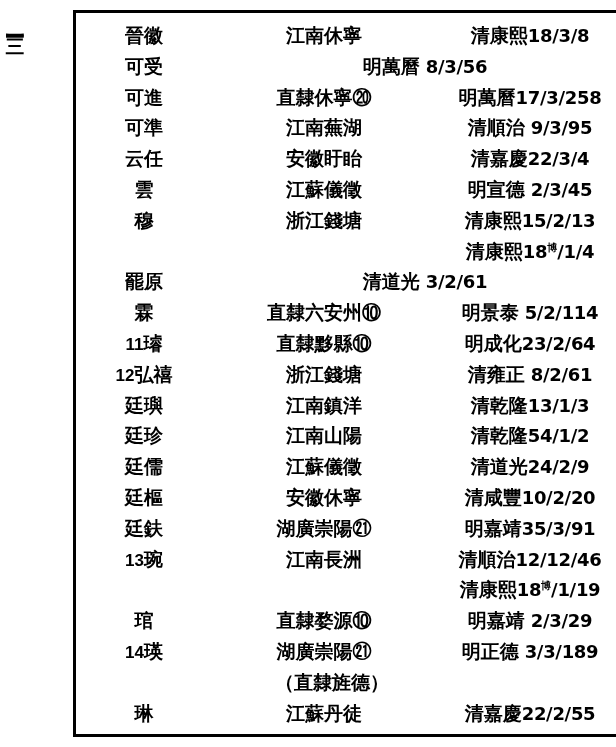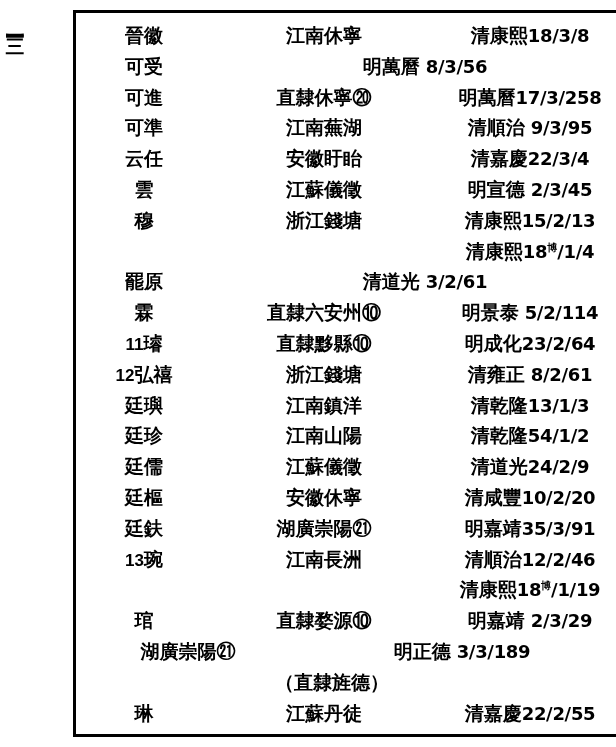--- a/index.html
+++ b/index.html
@@ -207,33 +207,34 @@
           <div class="c-date">清咸豐<span class="dnum">10/2/20</span></div>
         </div>
         <div class="row">
           <div class="c-name">廷鈇</div>
           <div class="c-place">湖廣崇陽㉑</div>
           <div class="c-date">明嘉靖<span class="dnum">35/3/91</span></div>
         </div>
         <div class="row">
           <div class="c-name"><span class="num">13</span>琬</div>
           <div class="c-place">江南長洲</div>
-          <div class="c-date">清順治<span class="dnum">12/2/46</span></div>
+          <div class="c-date">清順治<span class="dnum">12/12/46</span></div>
         </div>
         <div class="row">
           <div class="c-name"></div>
           <div class="c-place"></div>
           <div class="c-date">清康熙<span class="dnum">18</span><span class="sup">博</span><span class="dnum">/1/19</span></div>
         </div>
         <div class="row">
           <div class="c-name">琯</div>
           <div class="c-place">直隸婺源⑩</div>
           <div class="c-date">明嘉靖<span class="dnum"> 2/3/29</span></div>
         </div>
         <div class="row">
+          <div class="c-name"><span class="num">14</span>瑛</div>
           <div class="c-place">湖廣崇陽㉑</div>
           <div class="c-date">明正德<span class="dnum"> 3/3/189</span></div>
         </div>
         <div class="row">
           <div class="c-name"></div>
           <div class="c-place indent">（直隸旌德）</div>
           <div class="c-date"></div>
         </div>
         <div class="row">
           <div class="c-name">琳</div>

